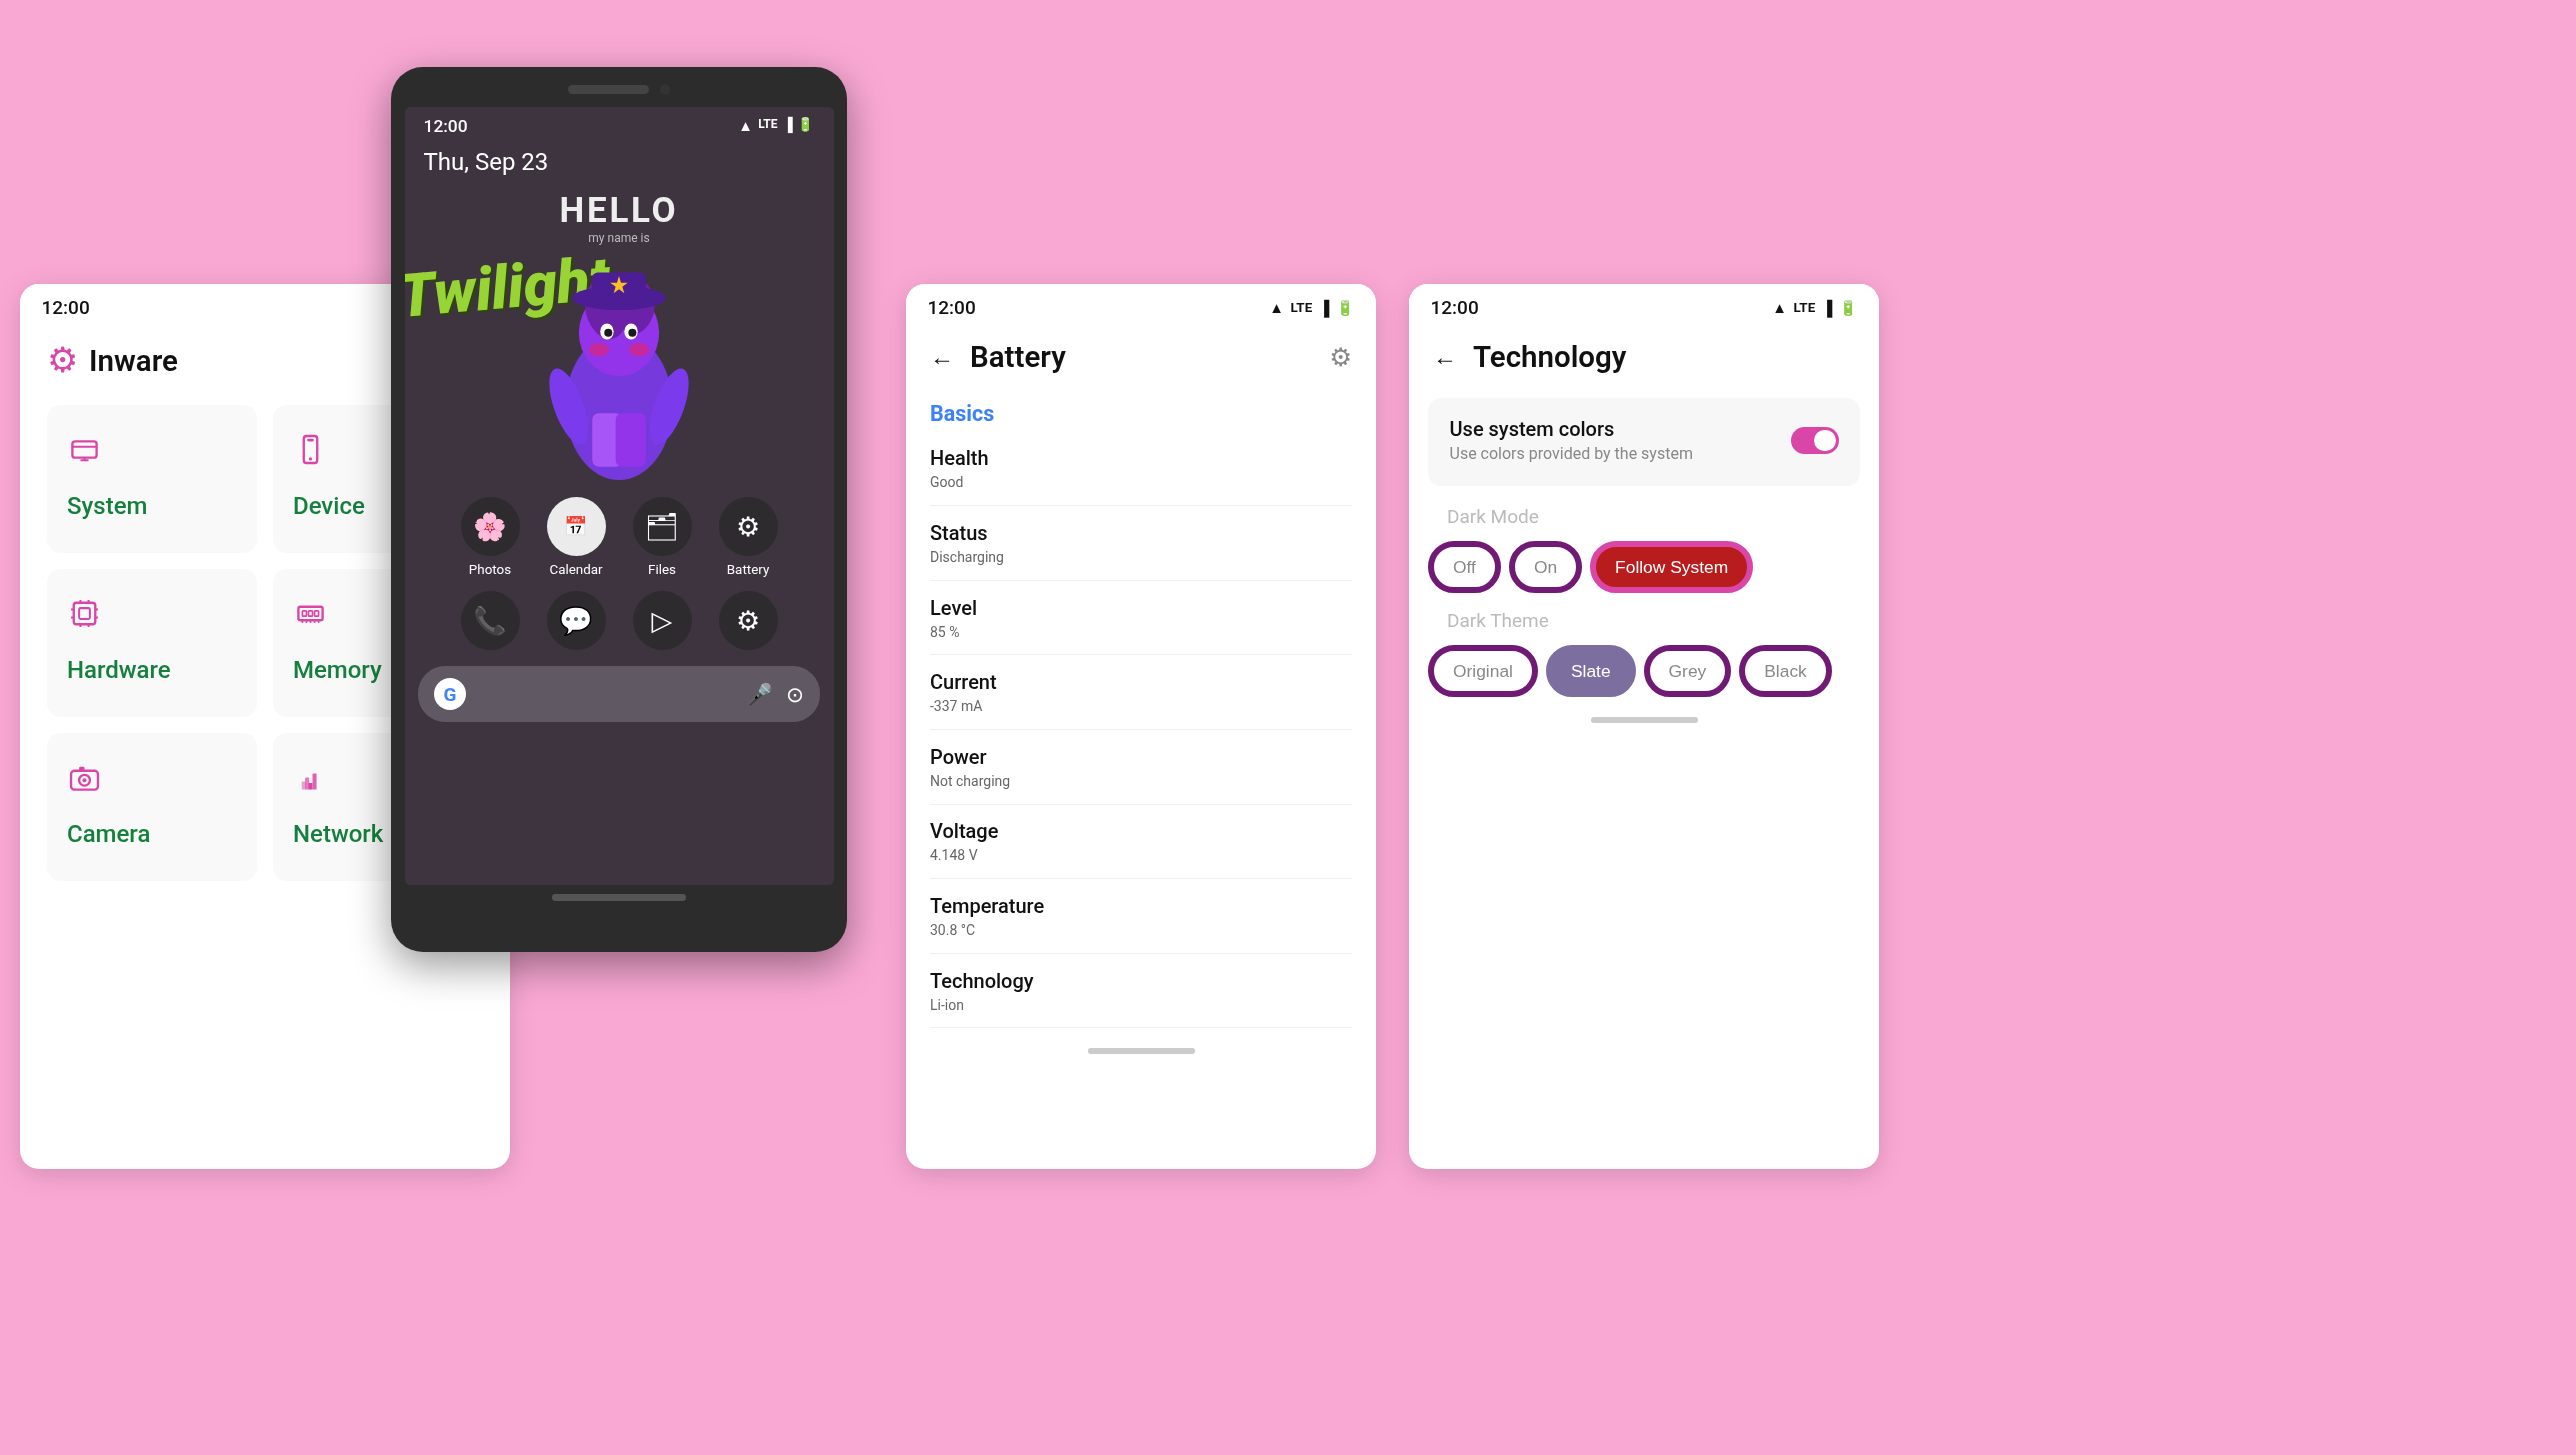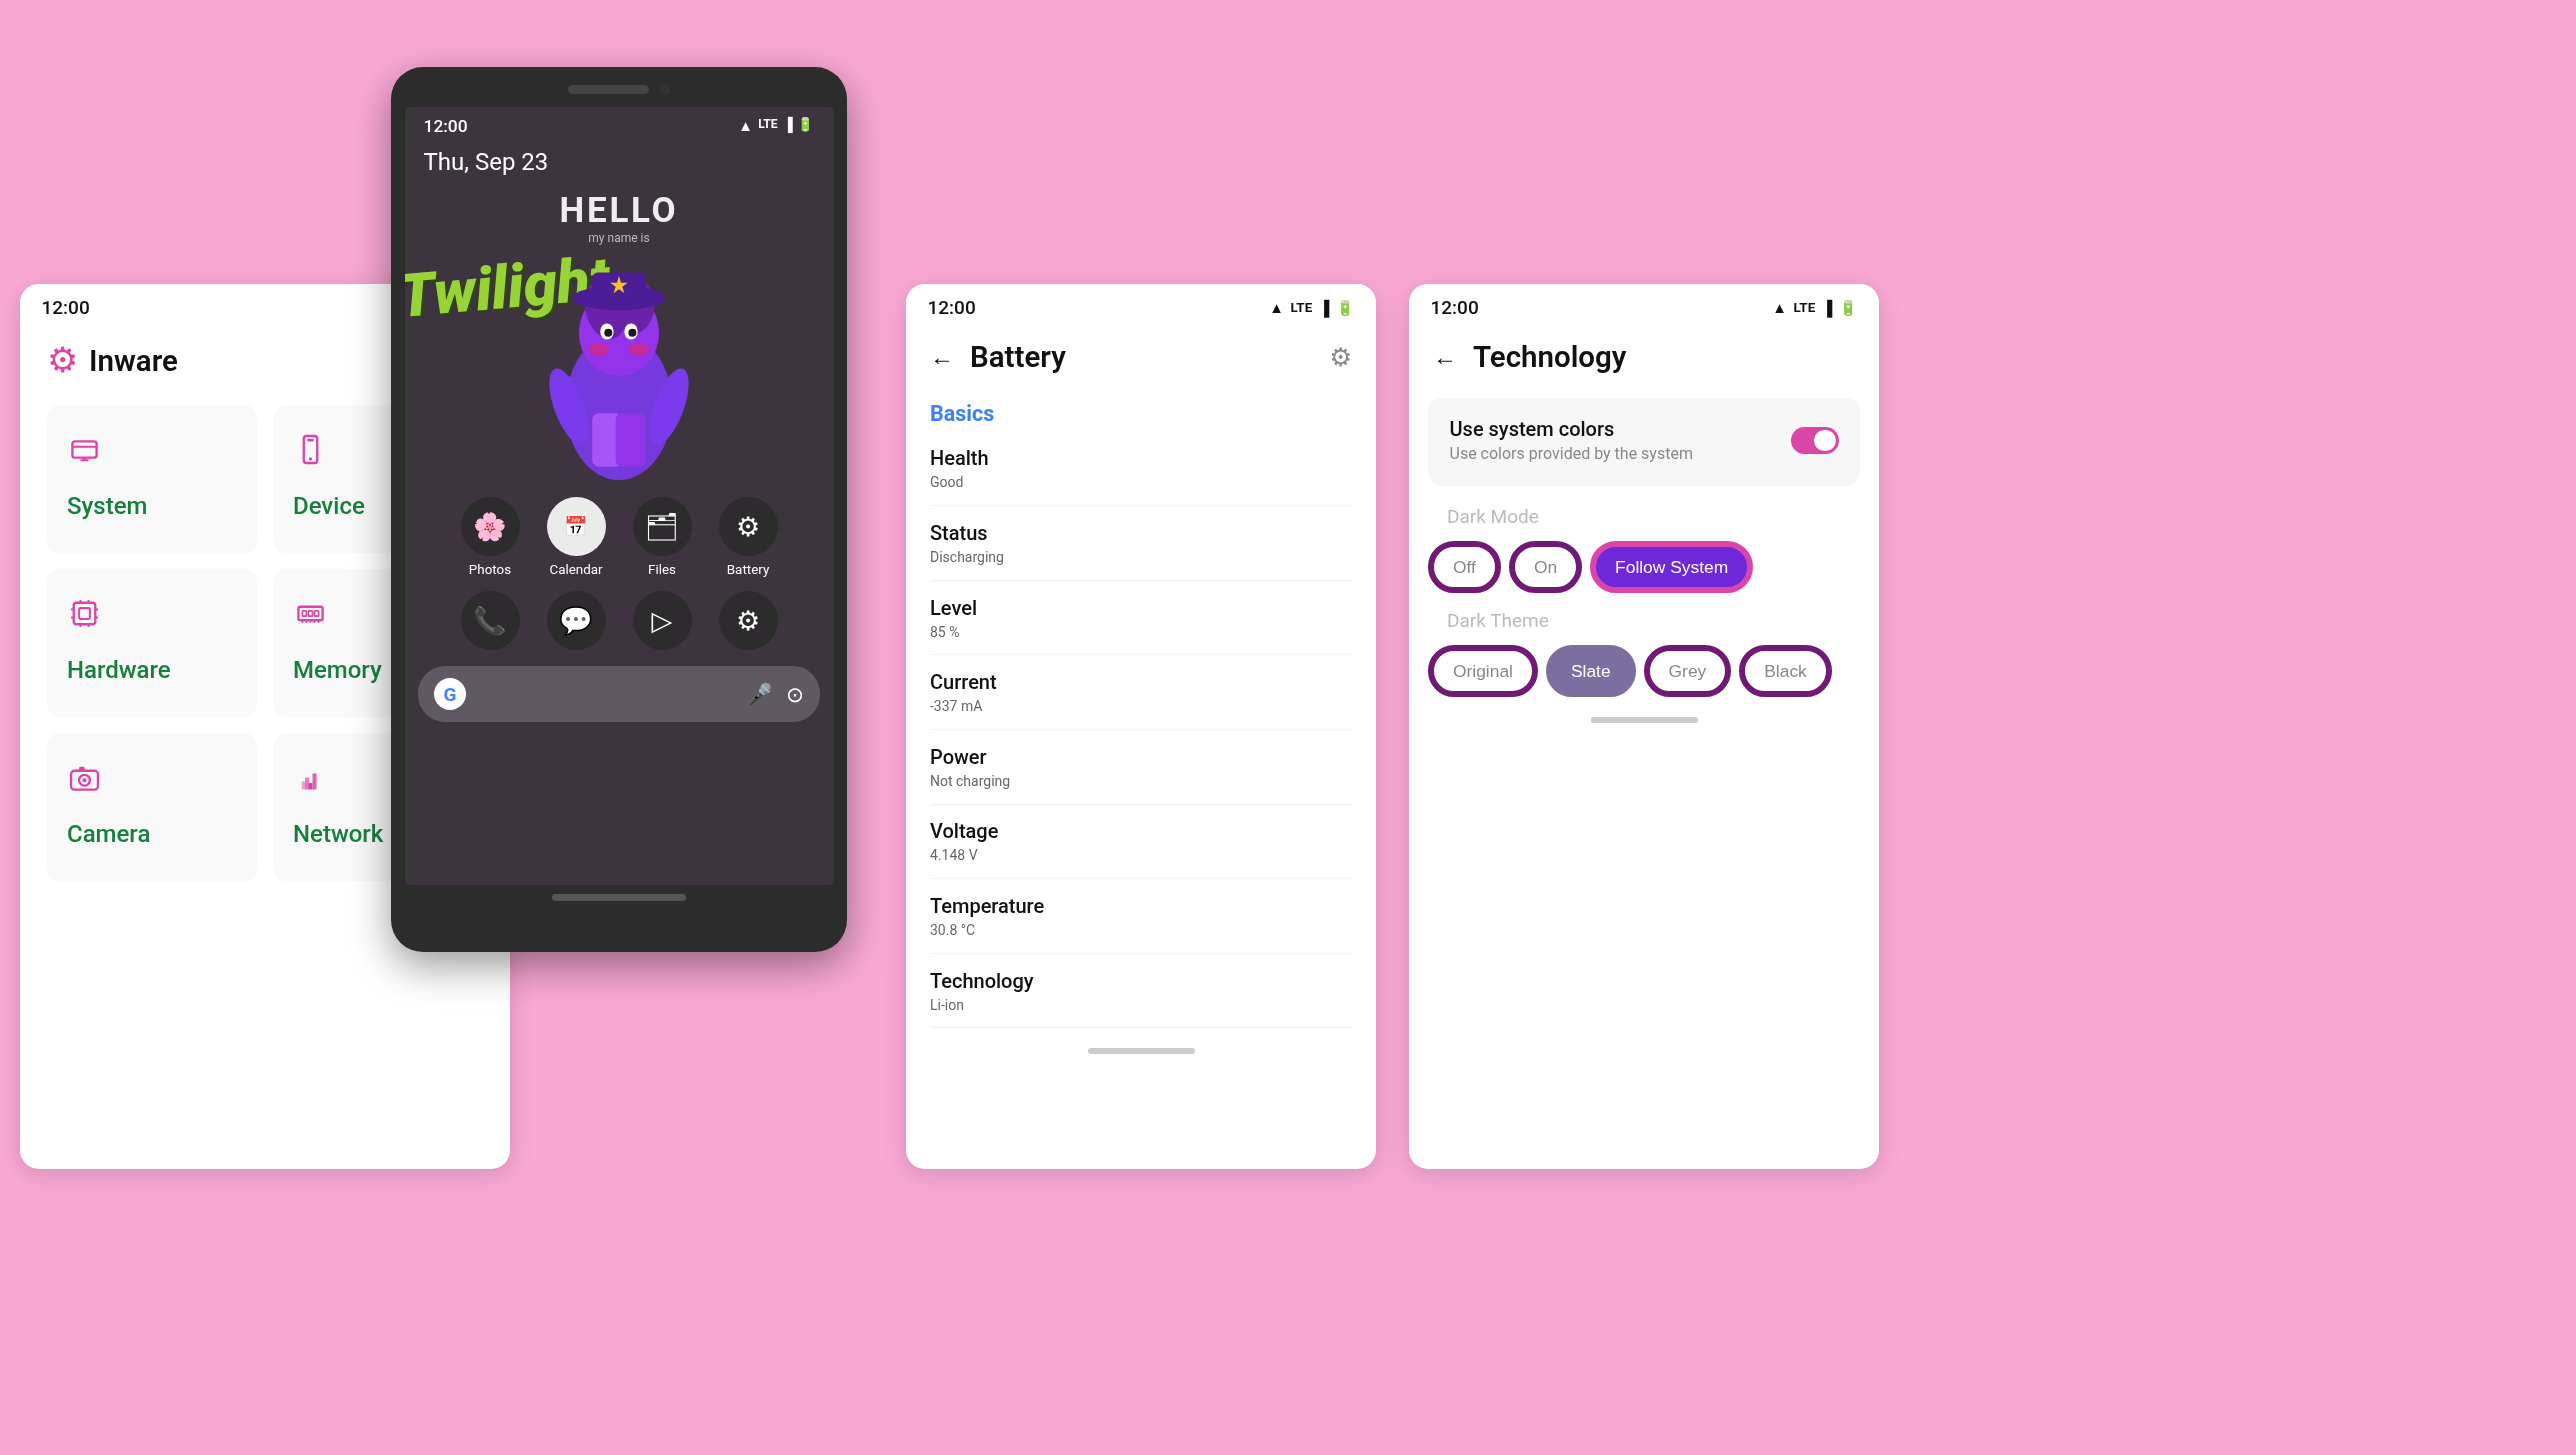--- a/index.html
+++ b/index.html
@@ -356,21 +356,21 @@
     .segment-btn {
       padding: 9.4px 19px;
       border-radius: 34px;
       border: 6px solid #701a75;
       font-size: 17.4px;
       color: #888;
       background: #fff;
       cursor: pointer;
     }
     .segment-btn.active {
-      background: #6d28d9;
+      background: #b91c1c;
       color: #fff;
       border-color: #d946a8;
     }
     .segment-btn.active-slate {
       background: #7c6e9e;
       color: #fff;
       border-color: #7c6e9e;
     }
     .dark-mode-label {
       font-size: 19px;

